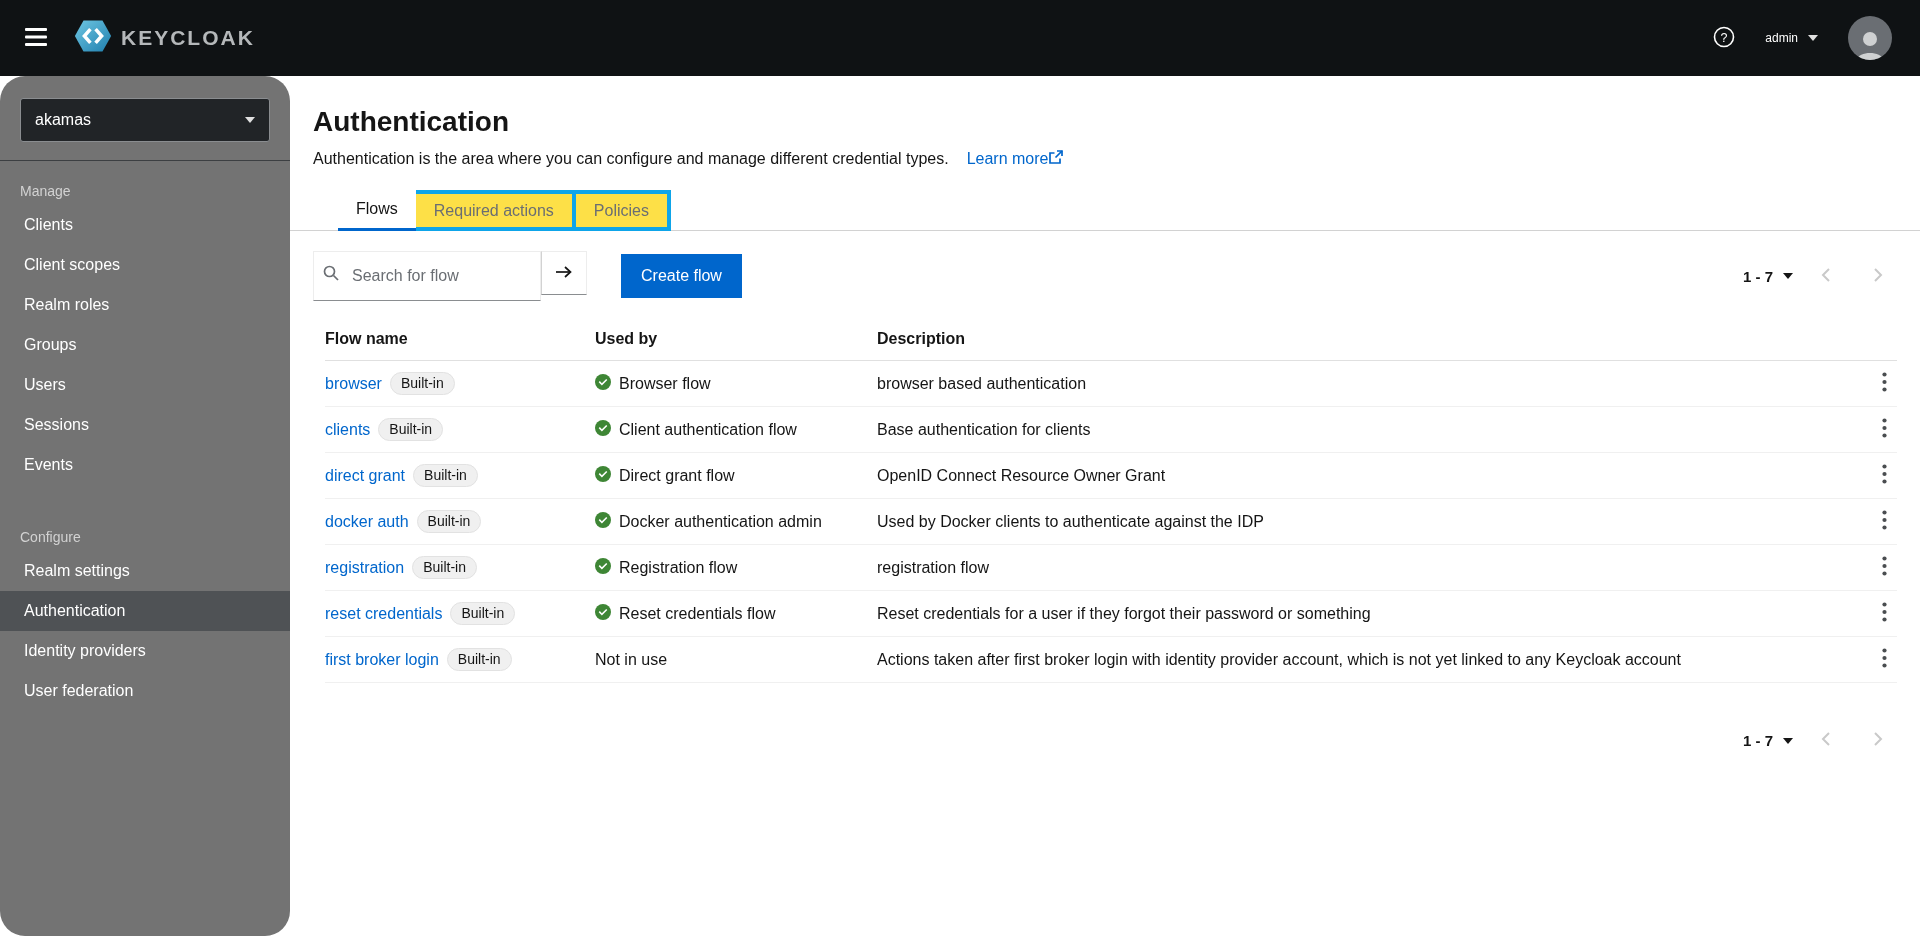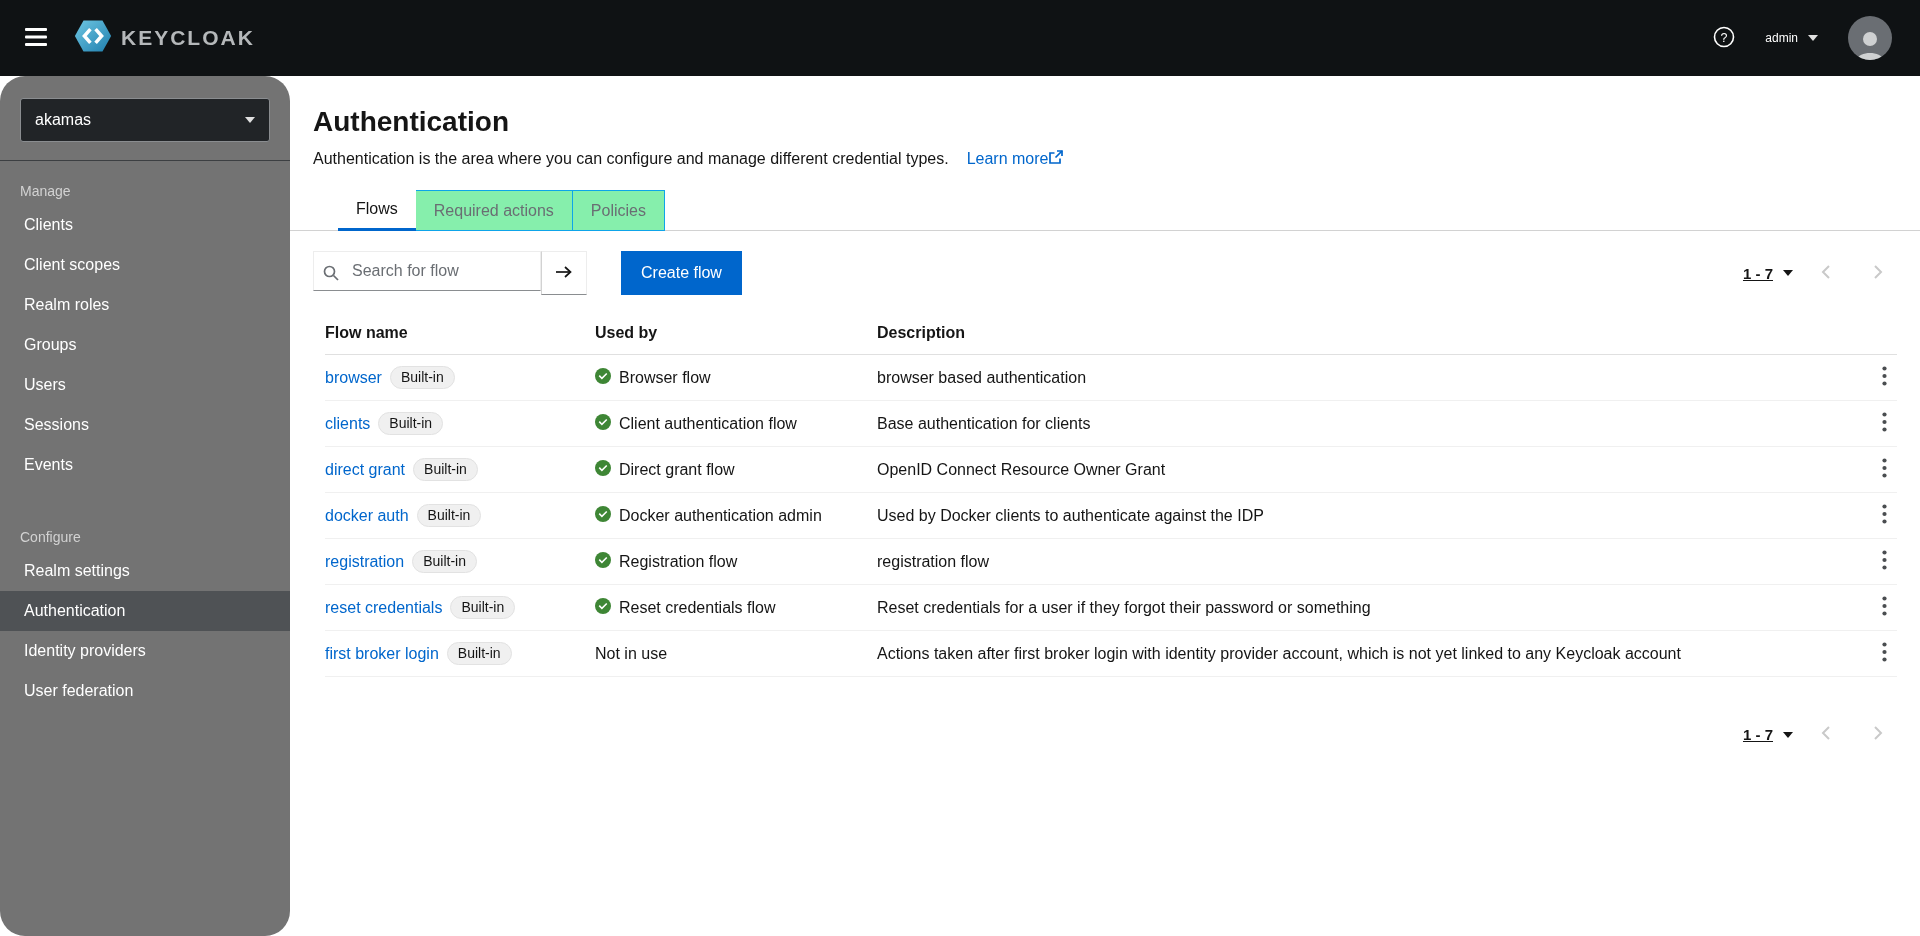--- a/index.html
+++ b/index.html
@@ -45,46 +45,46 @@
   
   .main { flex:1; background:#fff; display:flex; flex-direction:column; overflow:hidden; }
   .page-header { padding:30px 23px 0 23px; }
   .page-title { font-size:28px; font-weight:700; color:#151515; }
   .page-desc-row { margin-top:12px; display:flex; align-items:center; gap:18px; font-size:16px; }
   .learn-more { color:#0066cc; text-decoration:none; display:inline-flex; align-items:center; }
 
   
   .tab-bar { margin-top:22px; padding-left:48px; display:flex; border-bottom:1px solid #d2d2d2; }
   .tab { margin-bottom:-1px; height:41px; display:flex; align-items:center; padding:0 18px;
-         font-size:16px; background:#86efac; color:#6a6e73; border:1px solid #0ea5e9; cursor:pointer;
+         font-size:16px; background:#fde047; color:#6a6e73; border:4px solid #0ea5e9; cursor:pointer;
          font-family:"Liberation Sans","DejaVu Sans",sans-serif; }
   .tab + .tab { border-left:none; }
   .tab.active { background:#fff; color:#151515; border:none; border-bottom:3px solid #0066cc; }
 
   
   .toolbar { padding:20px 23px 10px 23px; display:flex; align-items:center; }
   .search-group { display:flex; }
   .search-input-wrap { position:relative; }
-  .search-input { width:228px; height:40px; font-size:16px; color:#151515;
+  .search-input { width:228px; height:50px; font-size:16px; color:#151515;
                   border:1px solid #ededed; border-bottom:1px solid #8a8d90;
                   padding:0 10px 0 38px; outline:none;
                   font-family:"Liberation Sans","DejaVu Sans",sans-serif; }
   .search-input::placeholder { color:#6a6e73; }
   .search-icon-box { position:absolute; left:10px; top:0; height:44px; display:flex; align-items:center; }
   .search-go-btn { width:46px; height:44px; background:#fff; cursor:pointer;
                    border:1px solid #ededed; border-bottom:1px solid #8a8d90; border-left:1px solid #d2d2d2;
                    display:flex; align-items:center; justify-content:center; }
   .create-btn { margin-left:34px; height:44px; padding:0 20px; background:#0066cc; color:#fff;
                 border:none; font-size:16px; cursor:pointer;
                 font-family:"Liberation Sans","DejaVu Sans",sans-serif; }
   .toolbar-spacer { flex:1; }
   .pagination { display:flex; align-items:center; }
   .pagination-toggle { background:none; border:none; cursor:pointer; display:flex; align-items:center; gap:10px;
                        font-size:15px; font-weight:700; color:#151515;
-                       font-family:"Liberation Sans","DejaVu Sans",sans-serif;text-decoration:underline; }
+                       font-family:"Liberation Sans","DejaVu Sans",sans-serif; }
   .page-nav-btn { background:none; border:none; cursor:default; padding:6px 14px; margin-left:14px; }
 
   
   .flows-table { margin:6px 23px 0 35px; }
   .table-header, .table-row { display:grid; grid-template-columns:270px 282px 1fr 48px; align-items:center; }
   .table-header { font-weight:700; font-size:16px; min-height:44px; border-bottom:1px solid #e0e0e0; }
   .table-row { min-height:46px; border-bottom:1px solid #f0f0f0; font-size:16px; }
   .cell-name { display:flex; align-items:center; gap:8px; padding-right:12px; }
   .flow-link { color:#0066cc; text-decoration:none; }
   .badge { background:#f0f0f0; border:1px solid #e2e2e2; border-radius:30px; padding:2px 10px 3px 10px;

